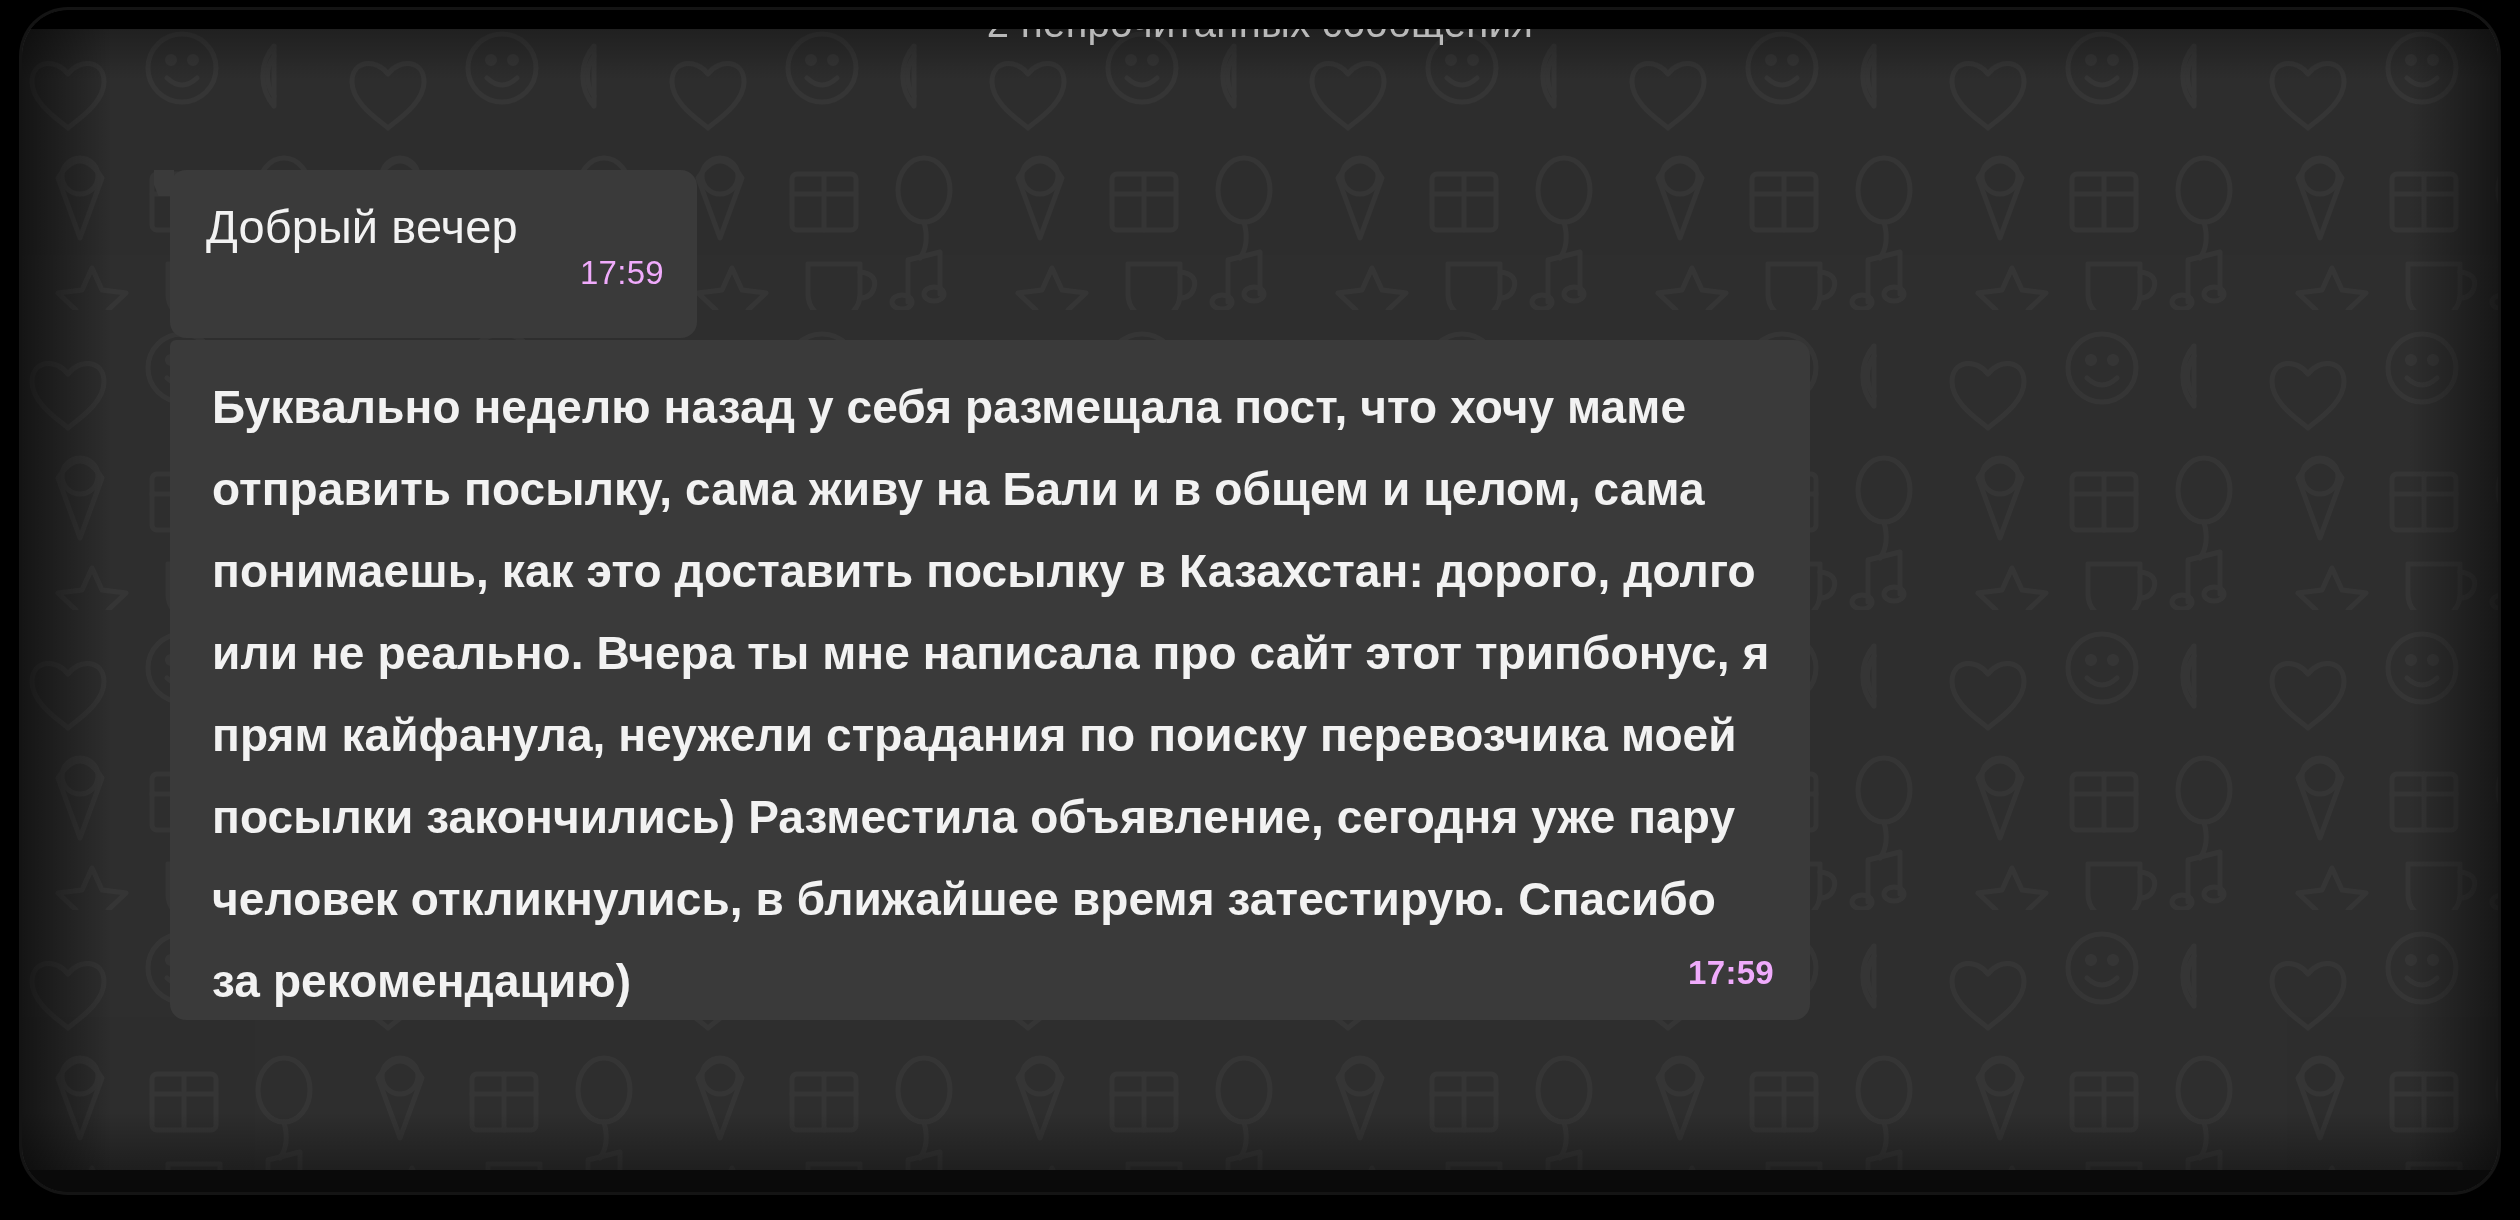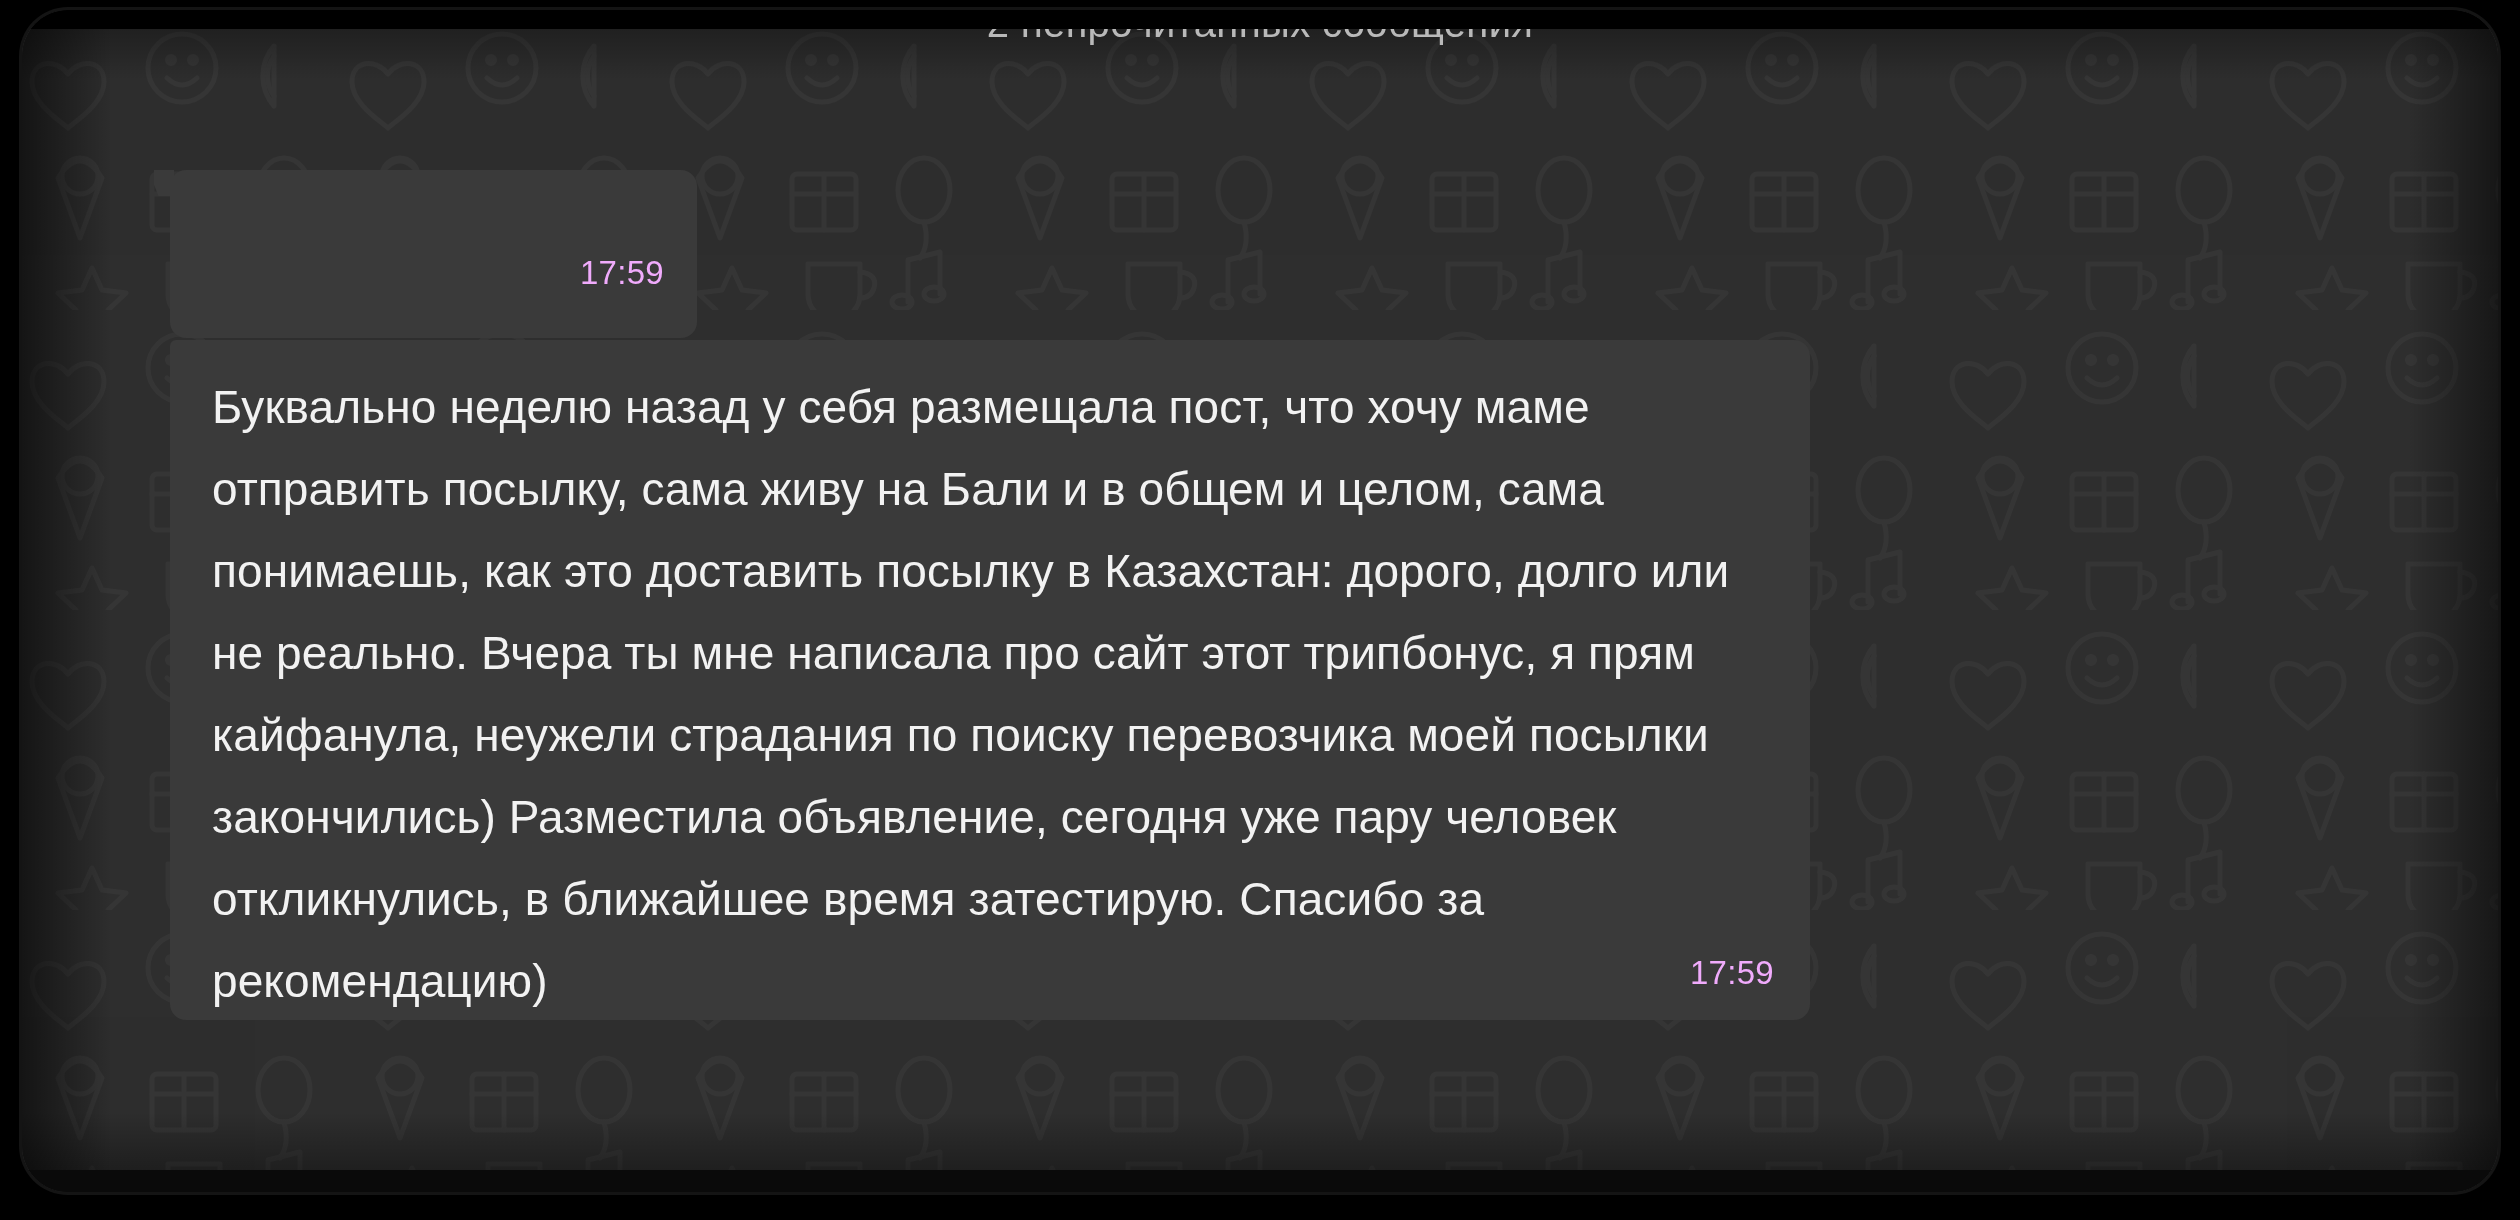--- a/index.html
+++ b/index.html
@@ -161,20 +161,21 @@
   }
 
   
   #bubble-long {
     left: 148px;
     top: 330px;
     width: 1640px;
     height: 680px;
     padding: 26px 40px 0 42px;
     border-top-left-radius: 6px;
+    font-weight: bold;
   }
   #bubble-long .bubble-time {
     right: 36px;
     bottom: 28px;
   }
 
   
   #bottom-bezel {
     position: absolute;
     left: 0;
@@ -235,20 +236,21 @@
     </div>
 
     <div id="unread-bar">
       <span>2 непрочитанных сообщения</span>
     </div>
 
     <div id="message-list">
 
       <div class="message-bubble" id="bubble-greeting">
         <span class="bubble-tail"></span>
+        <div class="bubble-text">Добрый вечер</div>
         <div class="bubble-time">17:59</div>
       </div>
 
       <div class="message-bubble" id="bubble-long">
         <div class="bubble-text">Буквально неделю назад у себя размещала пост, что хочу маме отправить посылку, сама живу на Бали и в общем и целом, сама понимаешь, как это доставить посылку в Казахстан: дорого, долго или не реально. Вчера ты мне написала про сайт этот трипбонус, я прям кайфанула, неужели страдания по поиску перевозчика моей посылки закончились) Разместила объявление, сегодня уже пару человек откликнулись, в ближайшее время затестирую. Спасибо за рекомендацию)</div>
         <div class="bubble-time">17:59</div>
       </div>
 
     </div>
 

